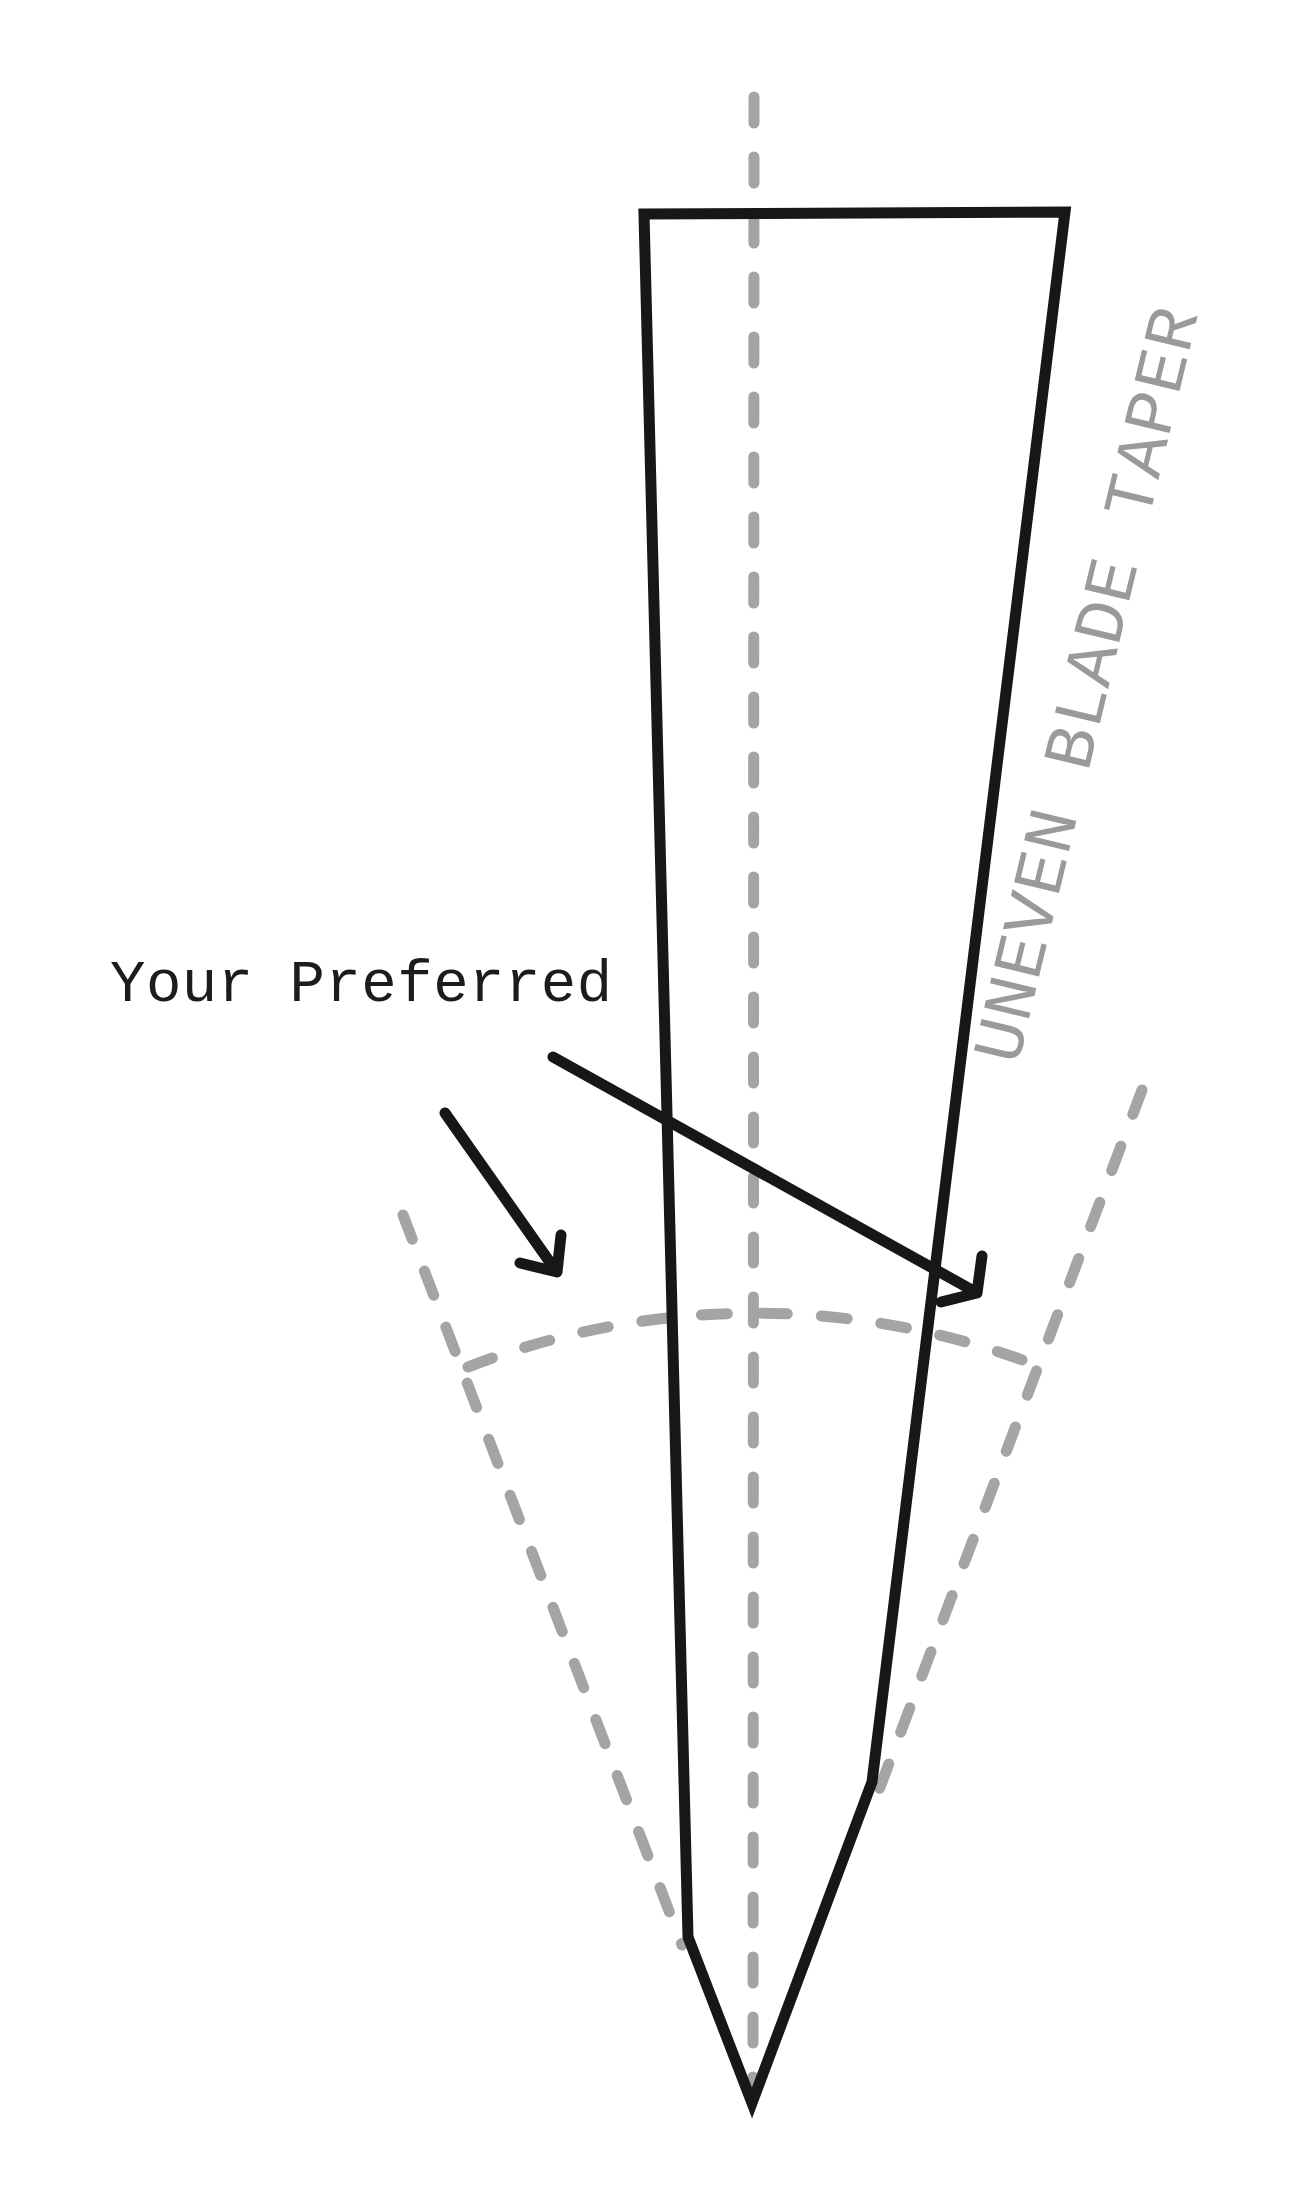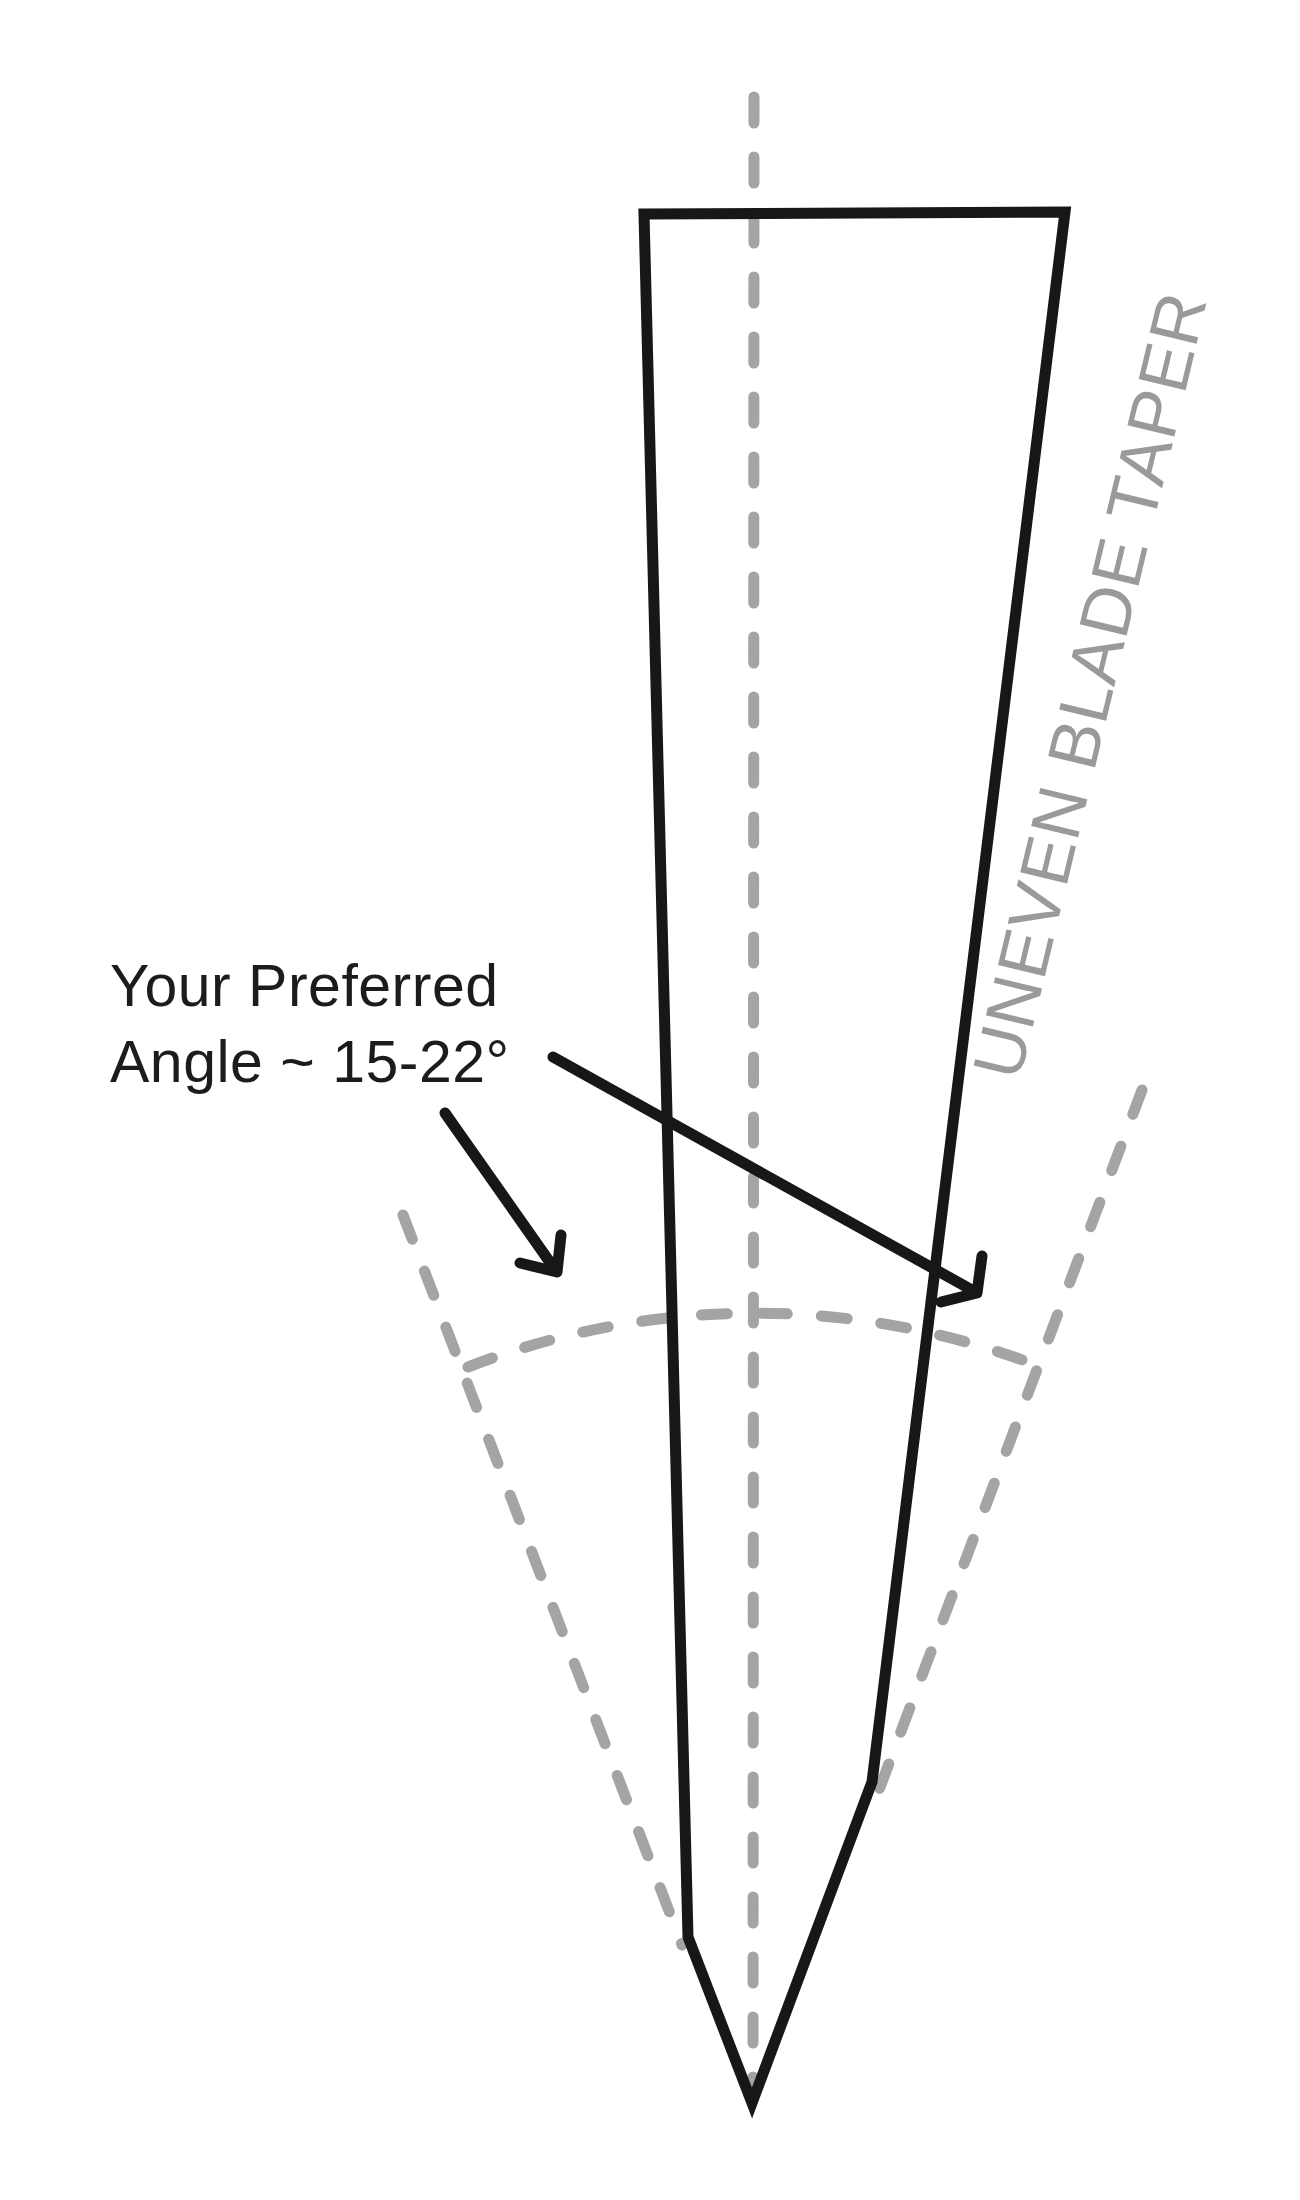--- a/index.html
+++ b/index.html
@@ -6,21 +6,21 @@
     margin: 0;
     padding: 0;
     background: #ffffff;
   }
   .stage {
     position: relative;
     width: 1300px;
     height: 2200px;
     background: #ffffff;
     overflow: hidden;
-    font-family: Liberation Sans, sans-serif;
+    font-family: Liberation Mono, monospace;
   }
   .stage svg {
     position: absolute;
     left: 0;
     top: 0;
   }
   .preferred-angle-label {
     position: absolute;
     left: 110px;
     top: 948px;
@@ -65,18 +65,17 @@
         <line x1="553" y1="1057" x2="972" y2="1290"></line>
         <polyline points="941,1302 977,1293 982,1256"></polyline>
       </g>
     </g>
 
     <path d="M 644 214 L 1065 212 L 872 1782 L 752 2103 L 688 1937 Z" fill="none" stroke="#171717" stroke-width="11" stroke-linejoin="miter" stroke-miterlimit="12"></path>
   </svg>
 
   <div class="preferred-angle-label">
     <div>Your Preferred</div>
-    <div>Angle ~ 15-22°</div>
   </div>
 
   <div class="uneven-taper-label">UNEVEN BLADE TAPER</div>
 
 </div>
 
 </body></html>

